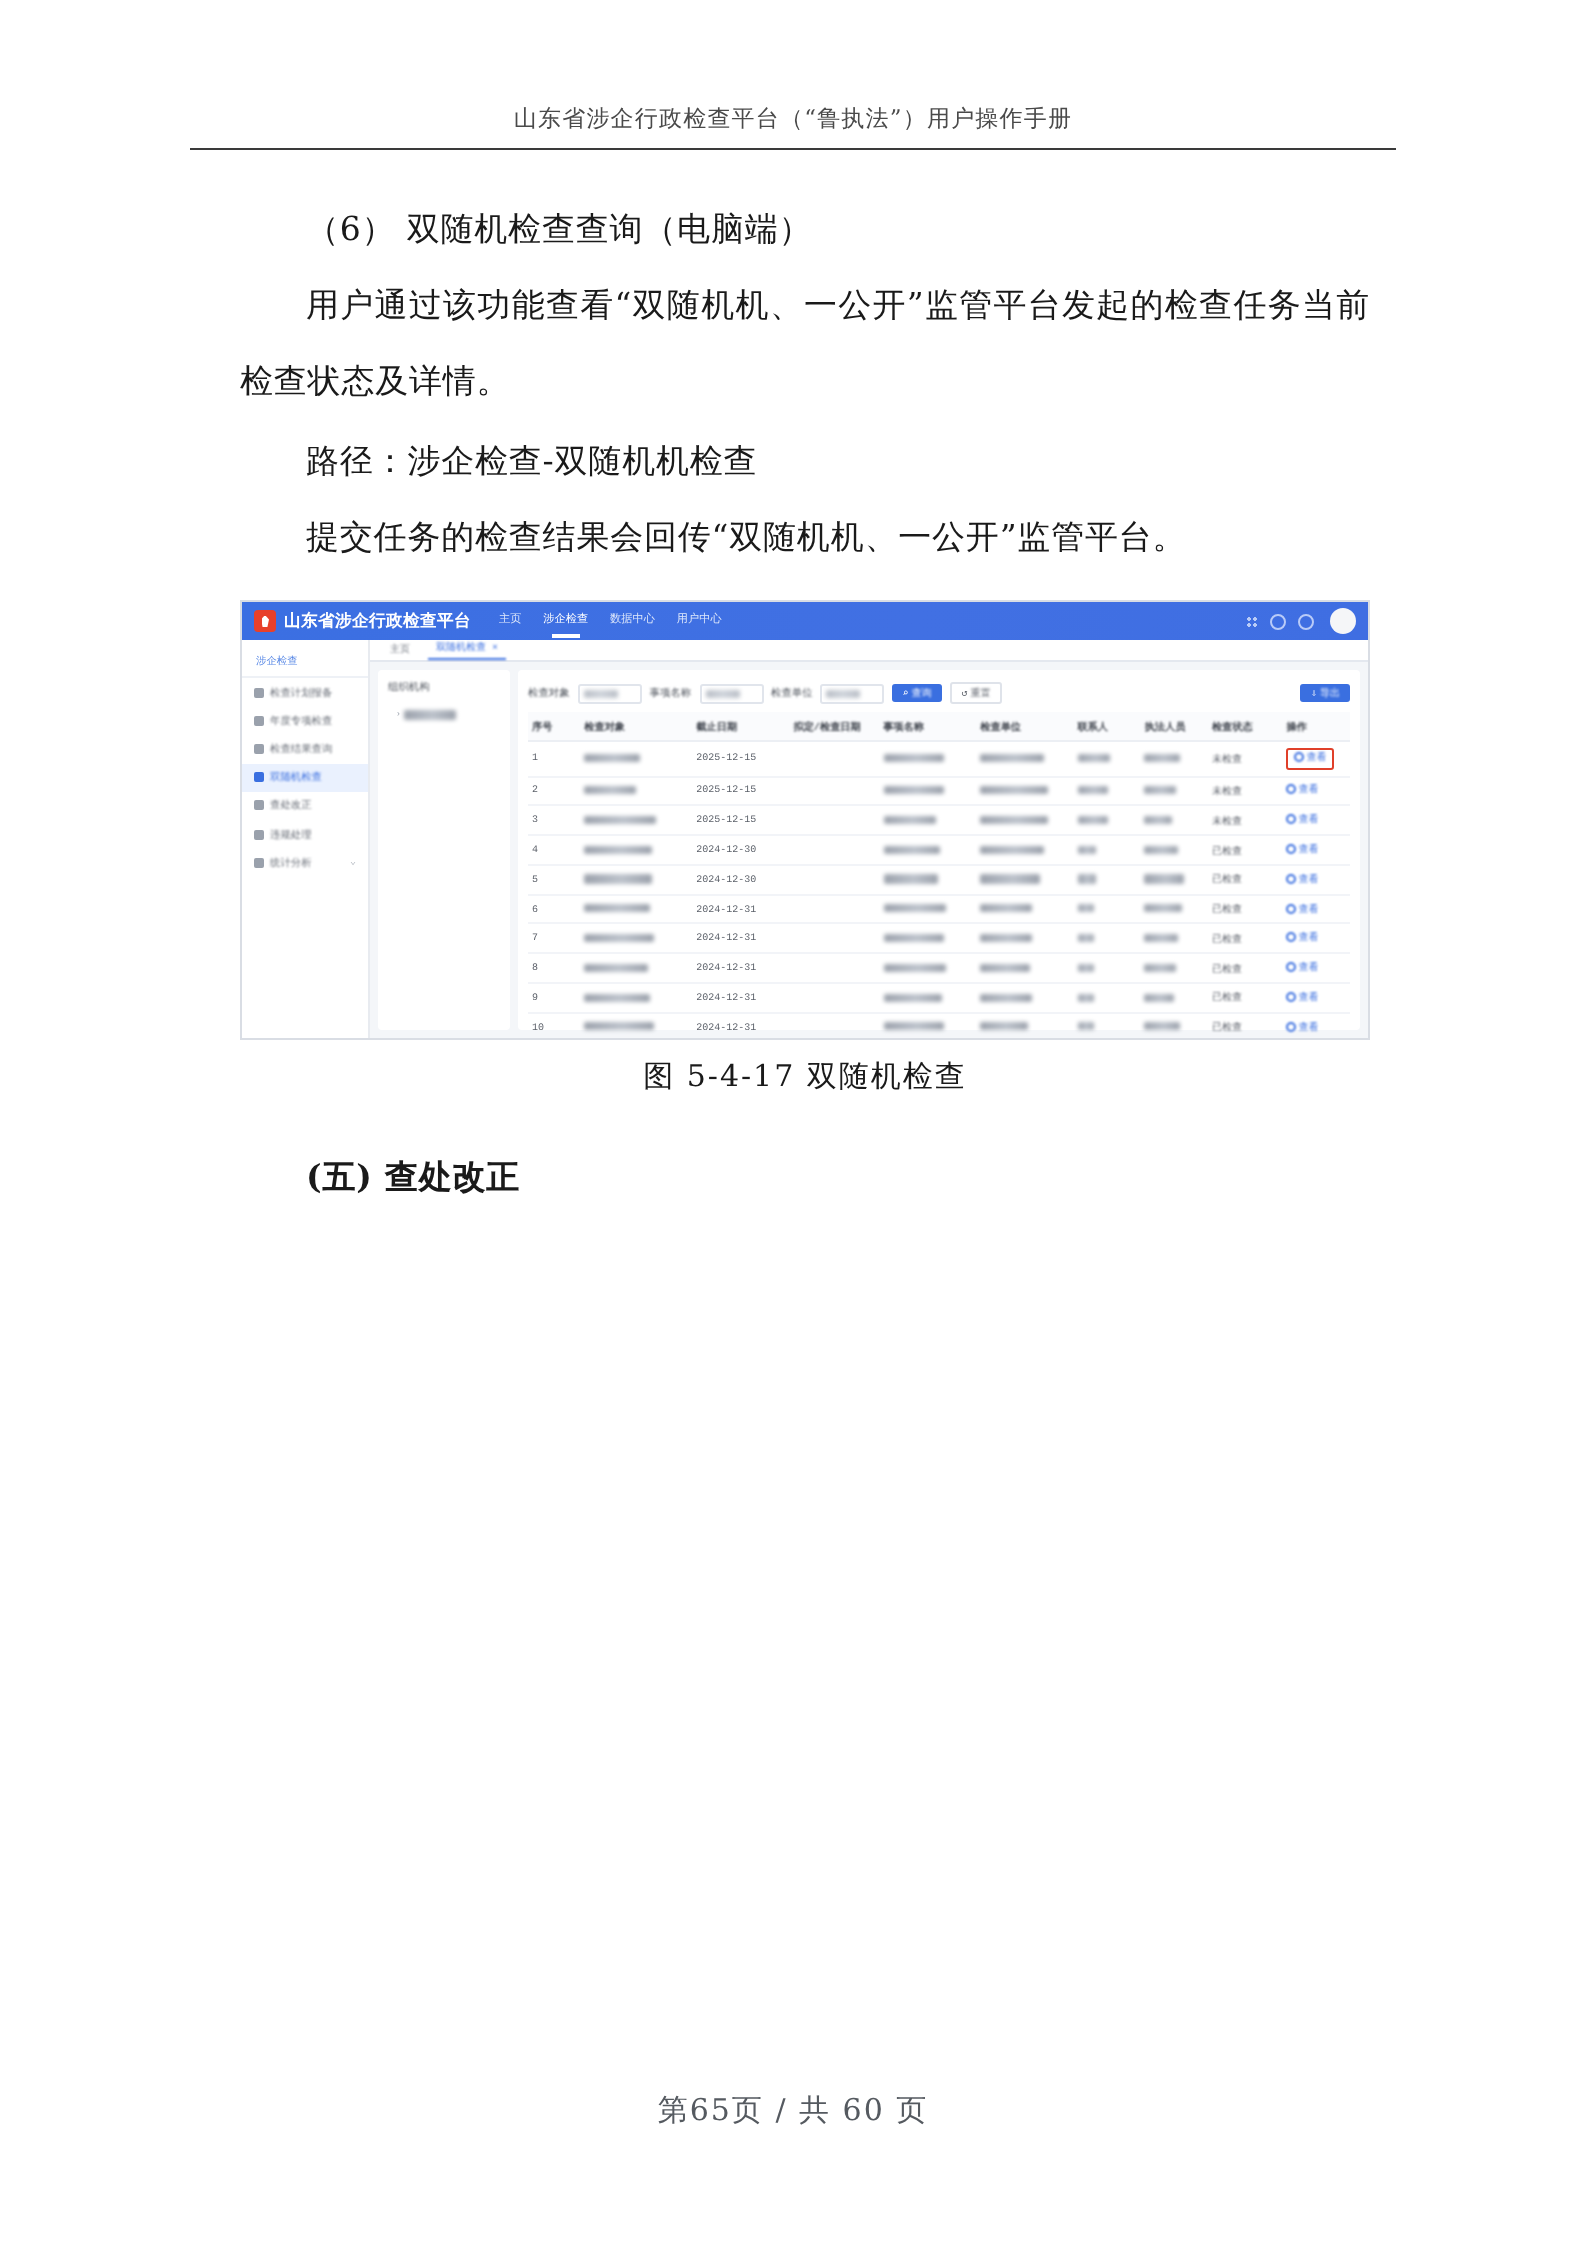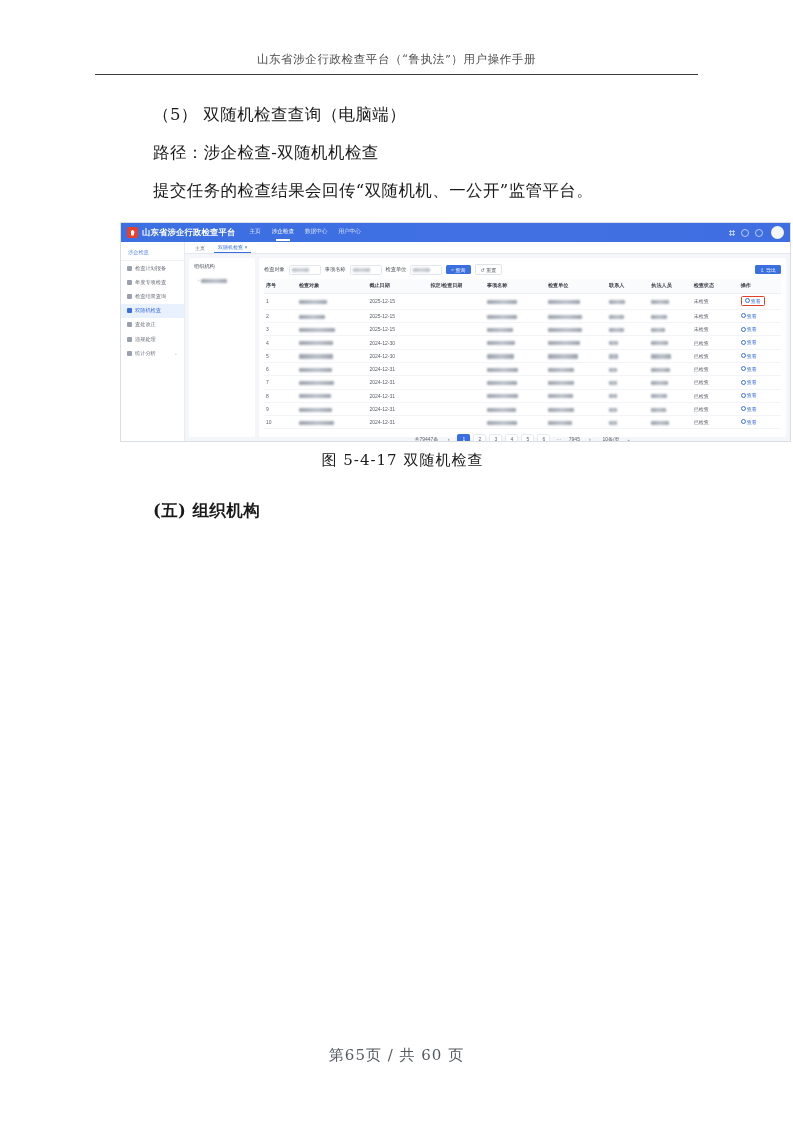--- a/index.html
+++ b/index.html
@@ -88,27 +88,27 @@
     text-align: center;
     font-size: 15px;
     line-height: 36px;
     letter-spacing: 1px;
     font-family: "DejaVu Serif", "Liberation Serif", serif;
   }
 
   
   .app-shot {
     position: relative;
-    width: 671px;
+    width: 565px;
     height: 220px;
     background: #eab308;
     border: 1px solid #d9dde4;
     box-sizing: border-box;
     overflow: hidden;
-    font-family: Liberation Sans, sans-serif;
+    font-family: Liberation Mono, monospace;
     filter: blur(0.18px);
   }
   .app-topbar {
     position: absolute;
     top: 0; left: 0; right: 0;
     height: 19px;
     background: #3a6fe0;
     background: linear-gradient(90deg,#3b6fe2 0%,#4170e3 60%,#3f6ee2 100%);
     display: flex;
     align-items: center;
@@ -466,21 +466,22 @@
 </head>
 <body>
 
 <div class="page">
 
   <div class="doc-header">山东省涉企行政检查平台（“鲁执法”）用户操作手册</div>
   <div class="doc-header-rule"></div>
 
   <div class="content">
 
-    <p class="heading">（5） 双随机检查查询（电脑端）</p>
+    <p class="heading">（6） 双随机检查查询（电脑端）</p>
+    <p class="para">用户通过该功能查看“双随机机、一公开”监管平台发起的检查任务当前检查状态及详情。</p>
     <p class="heading">路径：涉企检查-双随机机检查</p>
     <p class="para">提交任务的检查结果会回传“双随机机、一公开”监管平台。</p>
 
     <div class="figure">
 
       <div class="app-shot">
 
         <div class="app-topbar">
           <span class="app-logo"></span>
           <span class="app-title">山东省涉企行政检查平台</span>
@@ -808,19 +809,19 @@
               </div>
             </div>
           </div>
         </div>
       </div>
 
       <div class="figure-caption">图 5-4-17 双随机检查</div>
     </div>
 
     <div class="spacer-sm"></div>
-    <p class="heading-b">(五) 组织机构</p>
+    <p class="heading-b">(五) 查处改正</p>
 
   </div>
 
   <div class="doc-footer">第65页 / 共 60 页</div>
 
 </div>
 
 </body></html>

